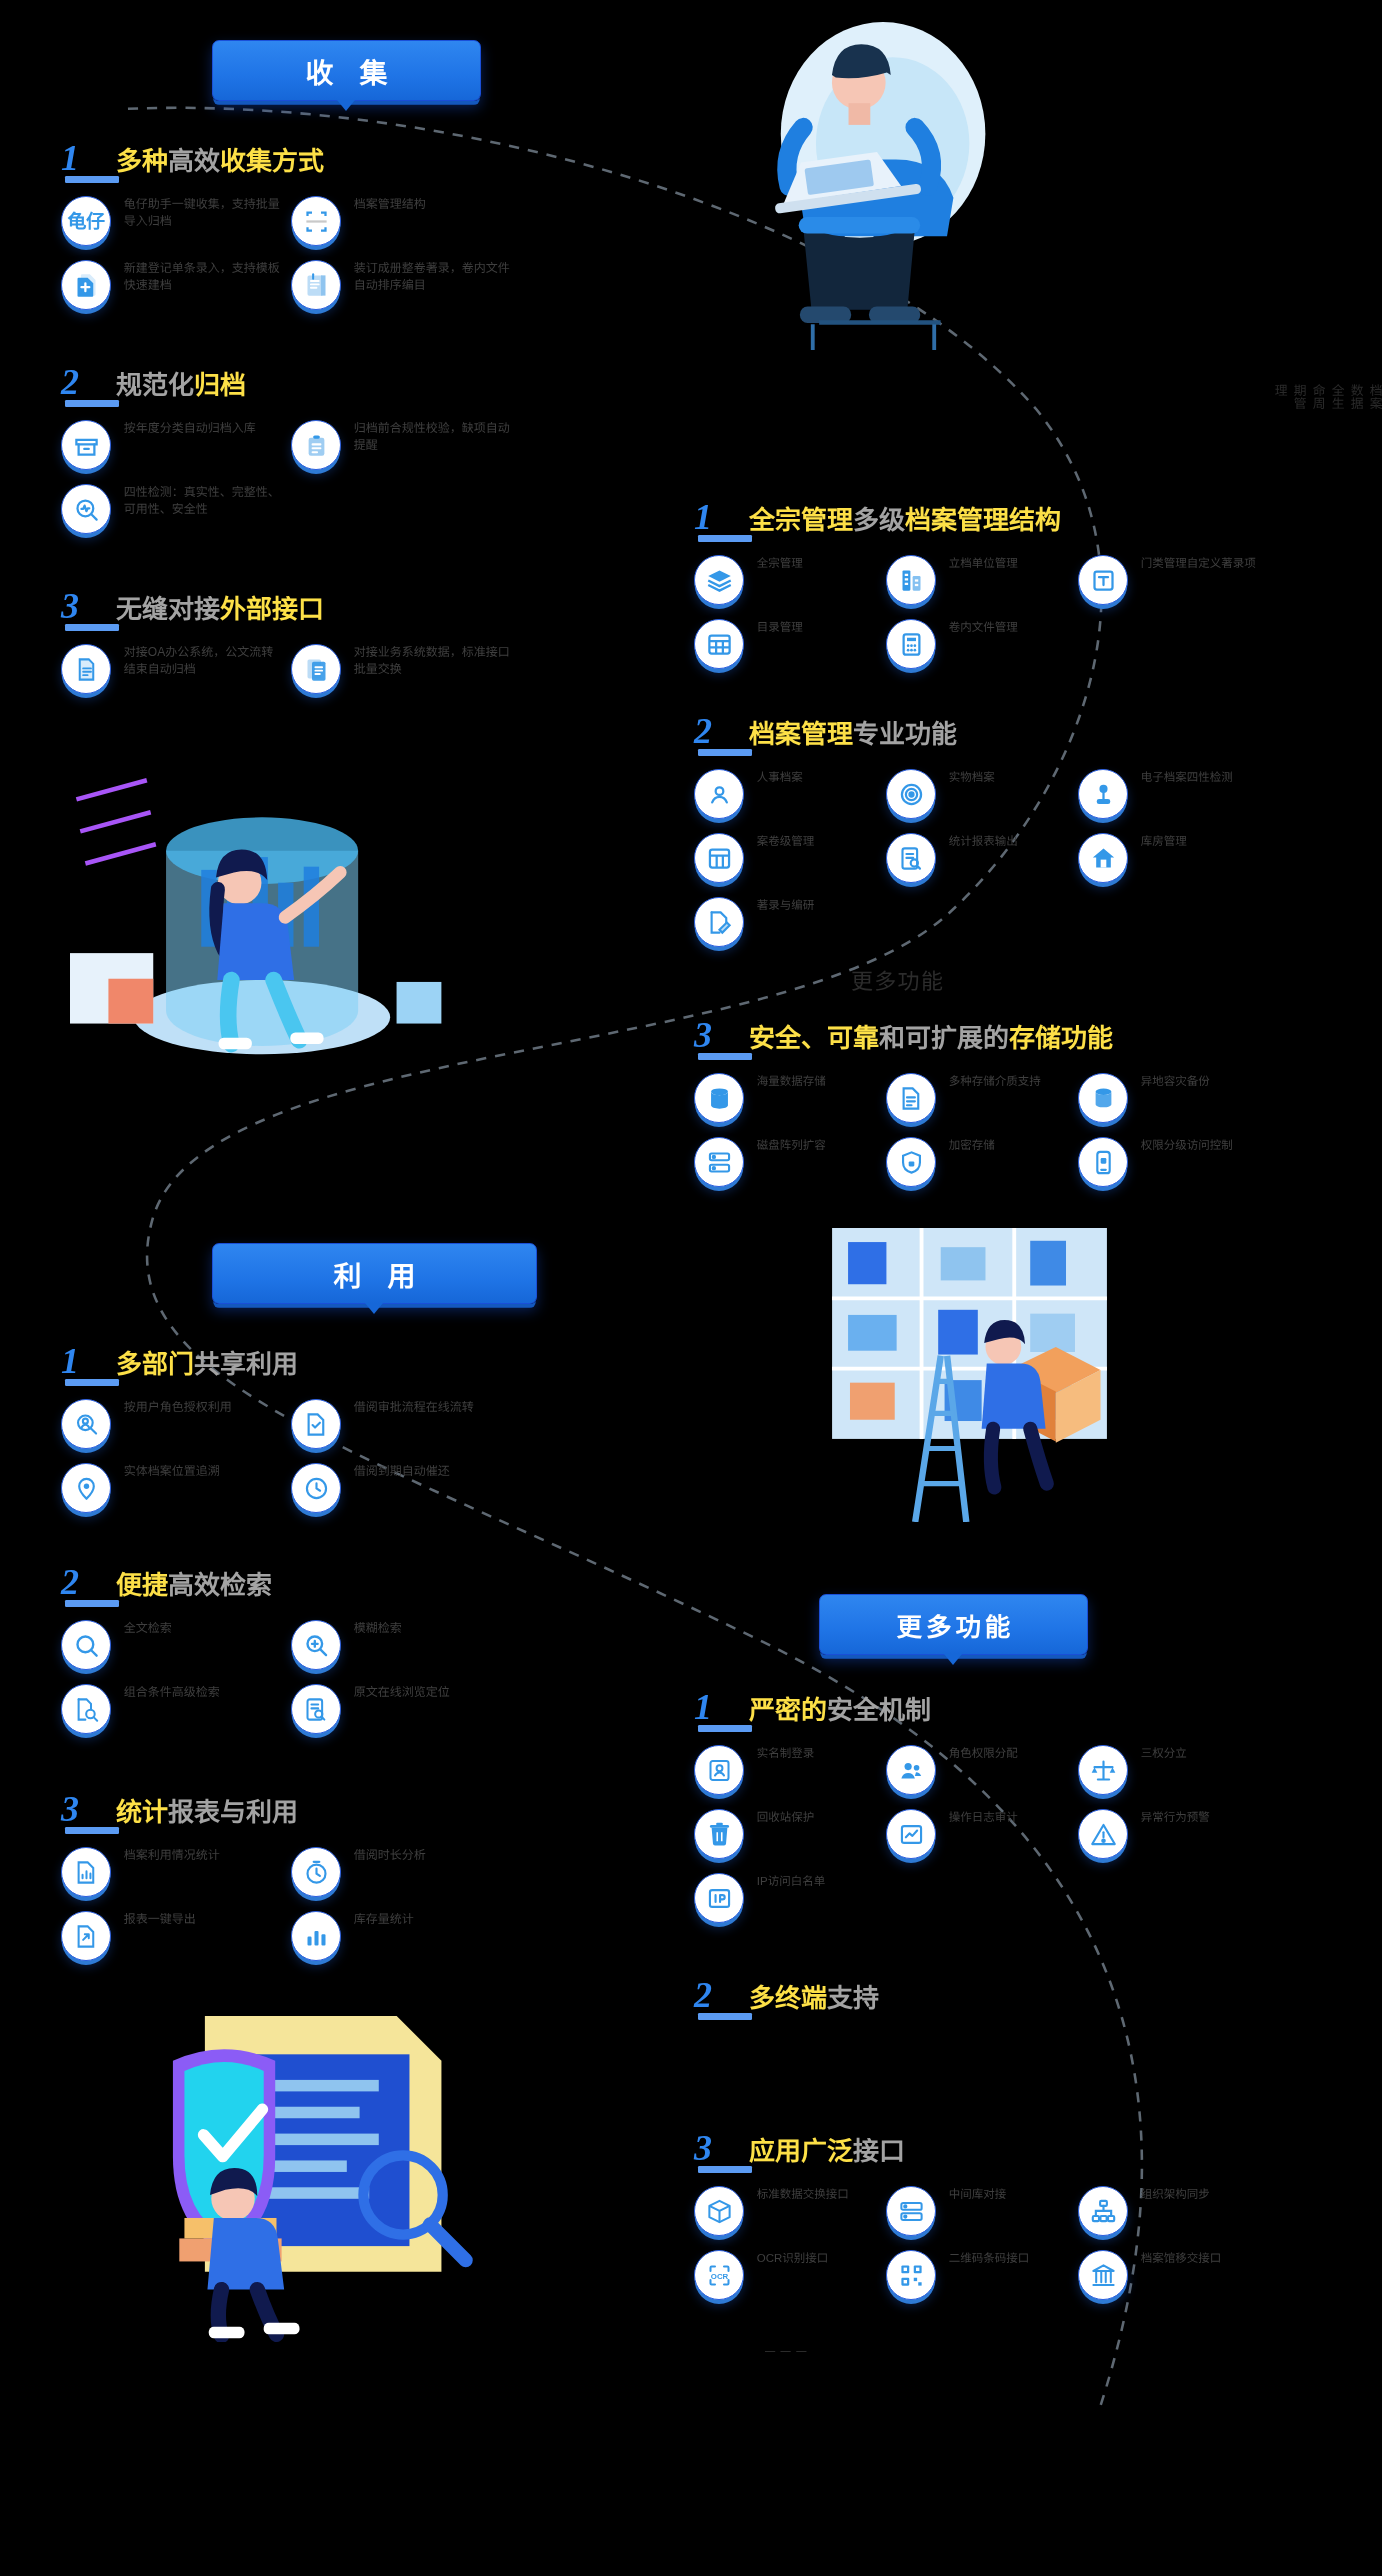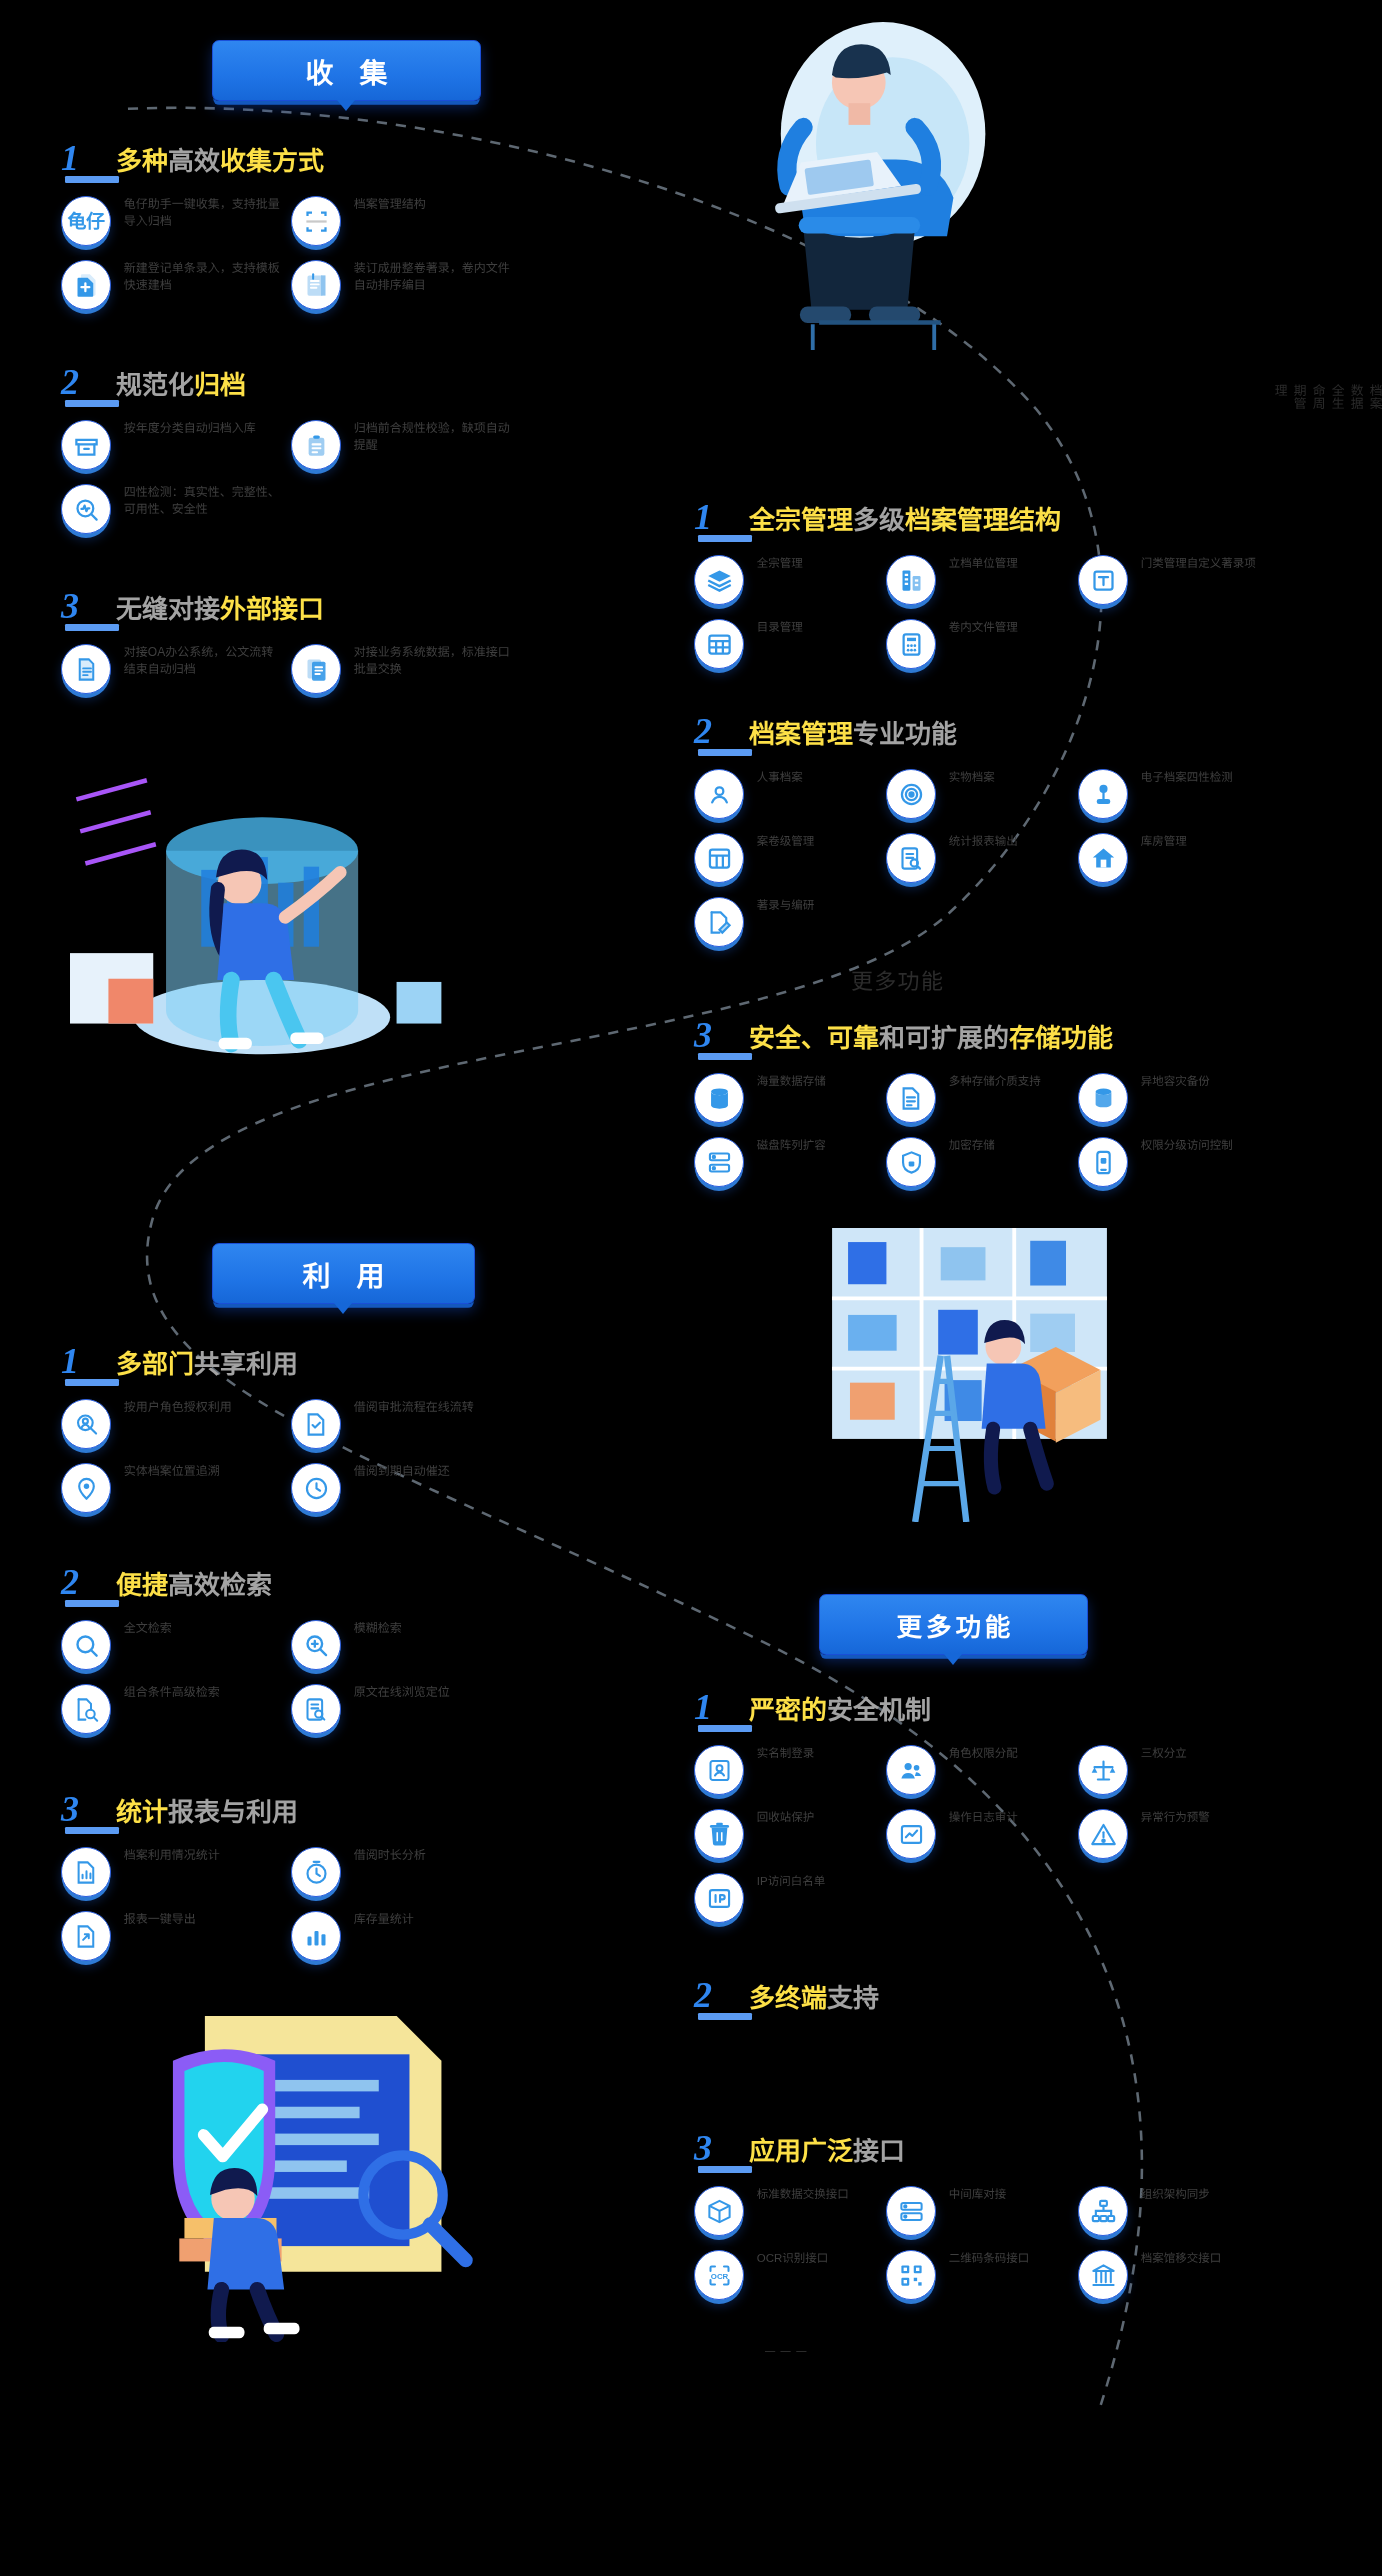--- a/index.html
+++ b/index.html
@@ -210,21 +210,21 @@
       <path d="M196 478 q-10 44 0 72" stroke="#101a4e" stroke-width="24" fill="none" stroke-linecap="round"></path>
       <path d="M252 478 q16 44 30 70" stroke="#101a4e" stroke-width="24" fill="none" stroke-linecap="round"></path>
       <rect x="176" y="536" width="56" height="18" rx="8" fill="#fff"></rect>
       <rect x="262" y="530" width="56" height="18" rx="8" fill="#fff"></rect>
     </svg>
   </div>
 
   <div class="badge" style="left:179px; top:40px; width:269px; height:61px;">收 集</div>
 
 
-  <div class="badge" style="left:179px; top:1243px; width:263px; height:61px;">利 用</div>
+  <div class="badge" style="left:179px; top:1243px; width:325px; height:61px;">利 用</div>
 
   <div class="badge" style="left:786px; top:1594px; width:269px; height:61px;
        font-size:25.6px; letter-spacing:3.8px; text-indent:3.8px;">更多功能</div>
 
   <div class="watermark" style="left:851px; top:963px; font-size:22px; color:#2c2c2c;">更多功能</div>
 
   <div class="section" style="left:61px; top:134px; width:576px;">
     <div class="sec-head">
       <div class="sec-num">1</div>
       <div class="sec-rule"></div>

